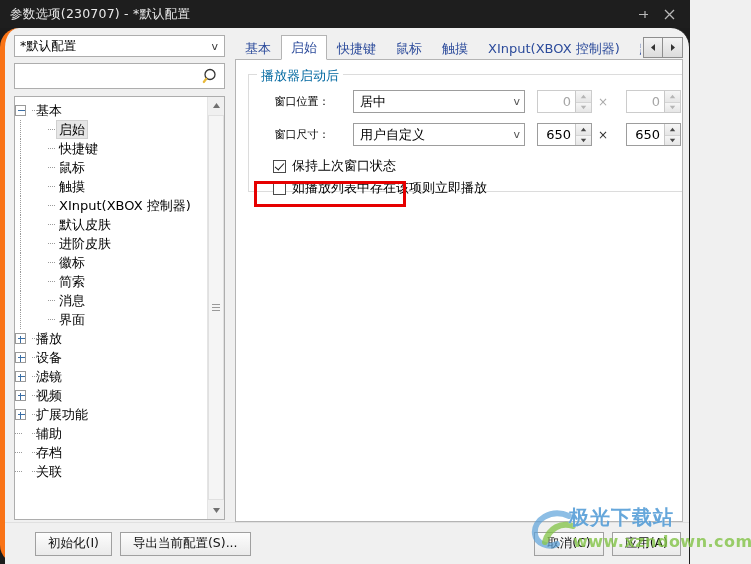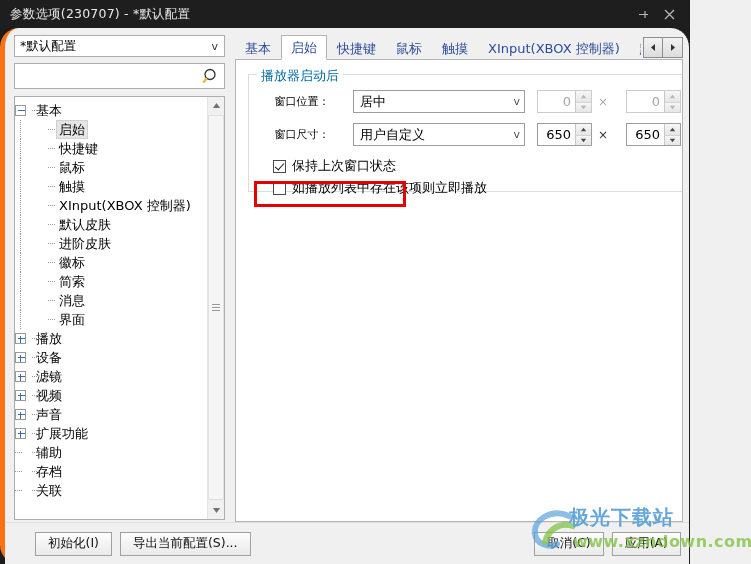--- a/index.html
+++ b/index.html
@@ -579,27 +579,20 @@
                 </span>
                 <span class="dots" style="flex: 0 0 6px; width: 6px;"></span>
                 <span class="label">滤镜</span>
               </div>
               <div class="node lvl1">
                 <span class="ind">
                   <span class="plus collapsed" style="position: absolute; left: 0px; top: 4px;"></span>
                 </span>
                 <span class="dots" style="flex: 0 0 6px; width: 6px;"></span>
                 <span class="label">视频</span>
-              </div>
-              <div class="node lvl1">
-                <span class="ind">
-                  <span class="plus collapsed" style="position: absolute; left: 0px; top: 4px;"></span>
-                </span>
-                <span class="dots" style="flex: 0 0 6px; width: 6px;"></span>
-                <span class="label">声音</span>
               </div>
               <div class="node lvl1">
                 <span class="ind">
                   <span class="plus collapsed" style="position: absolute; left: 0px; top: 4px;"></span>
                 </span>
                 <span class="dots" style="flex: 0 0 6px; width: 6px;"></span>
                 <span class="label">扩展功能</span>
               </div>
               <div class="node lvl1">
                 <span class="ind">

